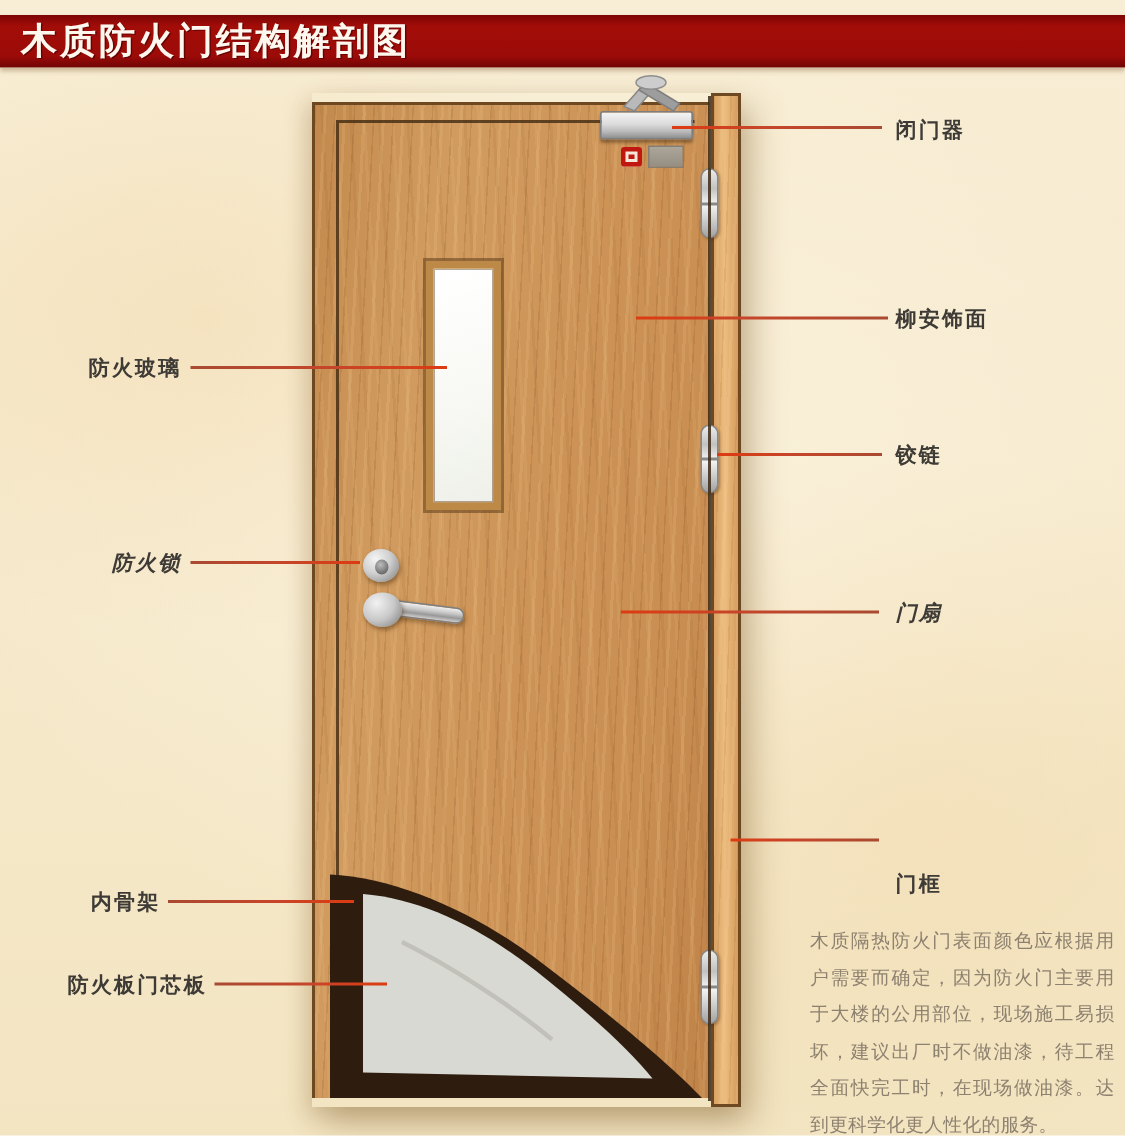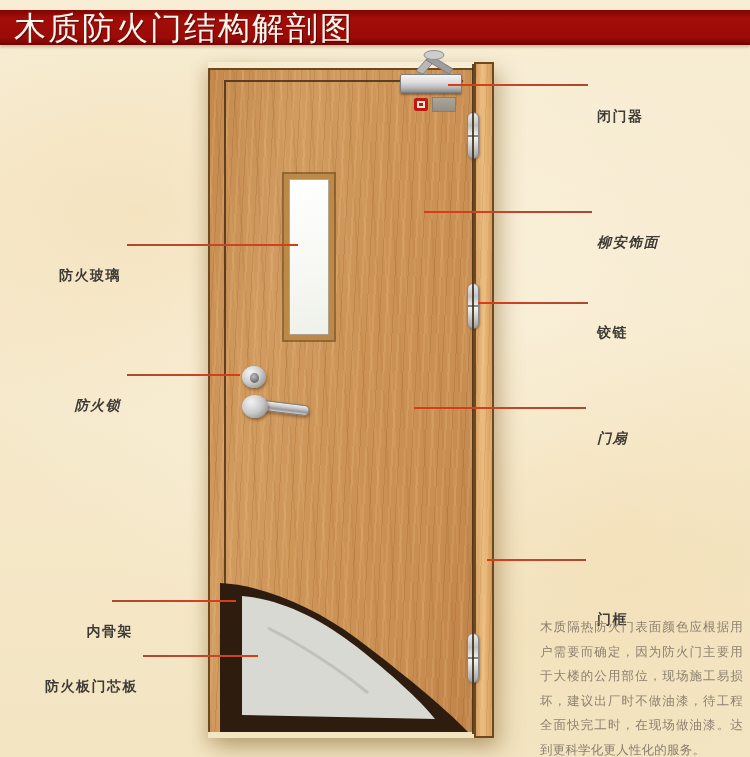--- a/index.html
+++ b/index.html
@@ -13,21 +13,21 @@
       linear-gradient(180deg,#f8eed5 0%,#f6e9cb 50%,#f3e5c2 100%);
   }
   
   .banner{
     position:absolute;left:0;top:10px;width:750px;height:35px;
     background:linear-gradient(180deg,#7c0605 0%,#a30d08 22%,#9c0b08 78%,#6f0504 100%);
     box-shadow:0 2px 3px rgba(120,80,40,.35);
   }
   .banner .title{
     position:absolute;left:14px;top:1px;
-    color:#fdf7ee;font-size:32px;font-weight:normal;letter-spacing:2px;line-height:34px;
+    color:#fdf7ee;font-size:24px;font-weight:bold;letter-spacing:2px;line-height:34px;
     text-shadow:1px 1px 0 rgba(70,0,0,.65);
     white-space:nowrap;
   }
   
   .door-assembly{
     position:absolute;left:208px;top:62px;width:286px;height:676px;
     box-shadow:8px 10px 20px rgba(130,95,45,.38),-5px 6px 14px rgba(130,95,45,.22);
   }
   .door-leaf{
     position:absolute;left:0;top:6px;width:265px;height:664px;
@@ -111,21 +111,21 @@
   .hinge-2{top:221px;height:46px;}
   .hinge-3{top:571px;height:50px;}
   
   .cutaway{position:absolute;left:0;top:6px;width:265px;height:664px;}
   
   .callout{position:absolute;height:2px;}
   .callout.to-right{background:linear-gradient(90deg,#dd3b12 0%,#c6452a 45%,#a94a32 100%);}
   .callout.to-left{background:linear-gradient(90deg,#a94a32 0%,#c6452a 55%,#dd3b12 100%);}
   .part-label{
     position:absolute;color:#3e3b36;font-size:14px;font-weight:bold;
-    letter-spacing:1.5px;line-height:18px;white-space:nowrap;margin-top:30px;
+    letter-spacing:1.5px;line-height:18px;white-space:nowrap;
   }
   .part-label.right-side{left:597px;}
   .part-label.left-side{text-align:center;}
   
   .description{
     position:absolute;left:540px;top:615px;width:203px;
     font-size:12.5px;line-height:24.5px;color:#8d8170;letter-spacing:.2px;
     text-align:justify;
   }
 </style>
@@ -174,23 +174,23 @@
 <div class="callout to-right" style="left:424px;top:211px;width:168px;"></div>
 <div class="callout to-right" style="left:478px;top:302px;width:110px;"></div>
 <div class="callout to-right" style="left:414px;top:407px;width:172px;"></div>
 <div class="callout to-right" style="left:487px;top:559px;width:99px;"></div>
 <div class="callout to-left" style="left:127px;top:244px;width:171px;"></div>
 <div class="callout to-left" style="left:127px;top:374px;width:113px;"></div>
 <div class="callout to-left" style="left:112px;top:600px;width:124px;"></div>
 <div class="callout to-left" style="left:143px;top:655px;width:115px;"></div>
 
 <div class="part-label right-side" style="top:77px;">闭门器</div>
-<div class="part-label right-side" style="top:203px;font-style:italic;">柳安饰面</div>
-<div class="part-label right-side" style="top:294px;font-family:Liberation Mono, monospace;">铰链</div>
+<div class="part-label right-side" style="top:203px;">柳安饰面</div>
+<div class="part-label right-side" style="top:294px;">铰链</div>
 <div class="part-label right-side" style="top:399px;font-style:italic;">门扇</div>
 <div class="part-label right-side" style="top:580px;">门框</div>
 
 <div class="part-label left-side" style="right:629px;top:236px;">防火玻璃</div>
 <div class="part-label left-side" style="right:629px;top:366px;font-style:italic;">防火锁</div>
-<div class="part-label left-side" style="right:617px;top:592px;">内骨架</div>
+<div class="part-label left-side" style="right:643px;top:592px;">内骨架</div>
 <div class="part-label left-side" style="right:612px;top:647px;">防火板门芯板</div>
 
 <div class="description">木质隔热防火门表面颜色应根据用户需要而确定，因为防火门主要用于大楼的公用部位，现场施工易损坏，建议出厂时不做油漆，待工程全面快完工时，在现场做油漆。达到更科学化更人性化的服务。</div>
 
 </body></html>

